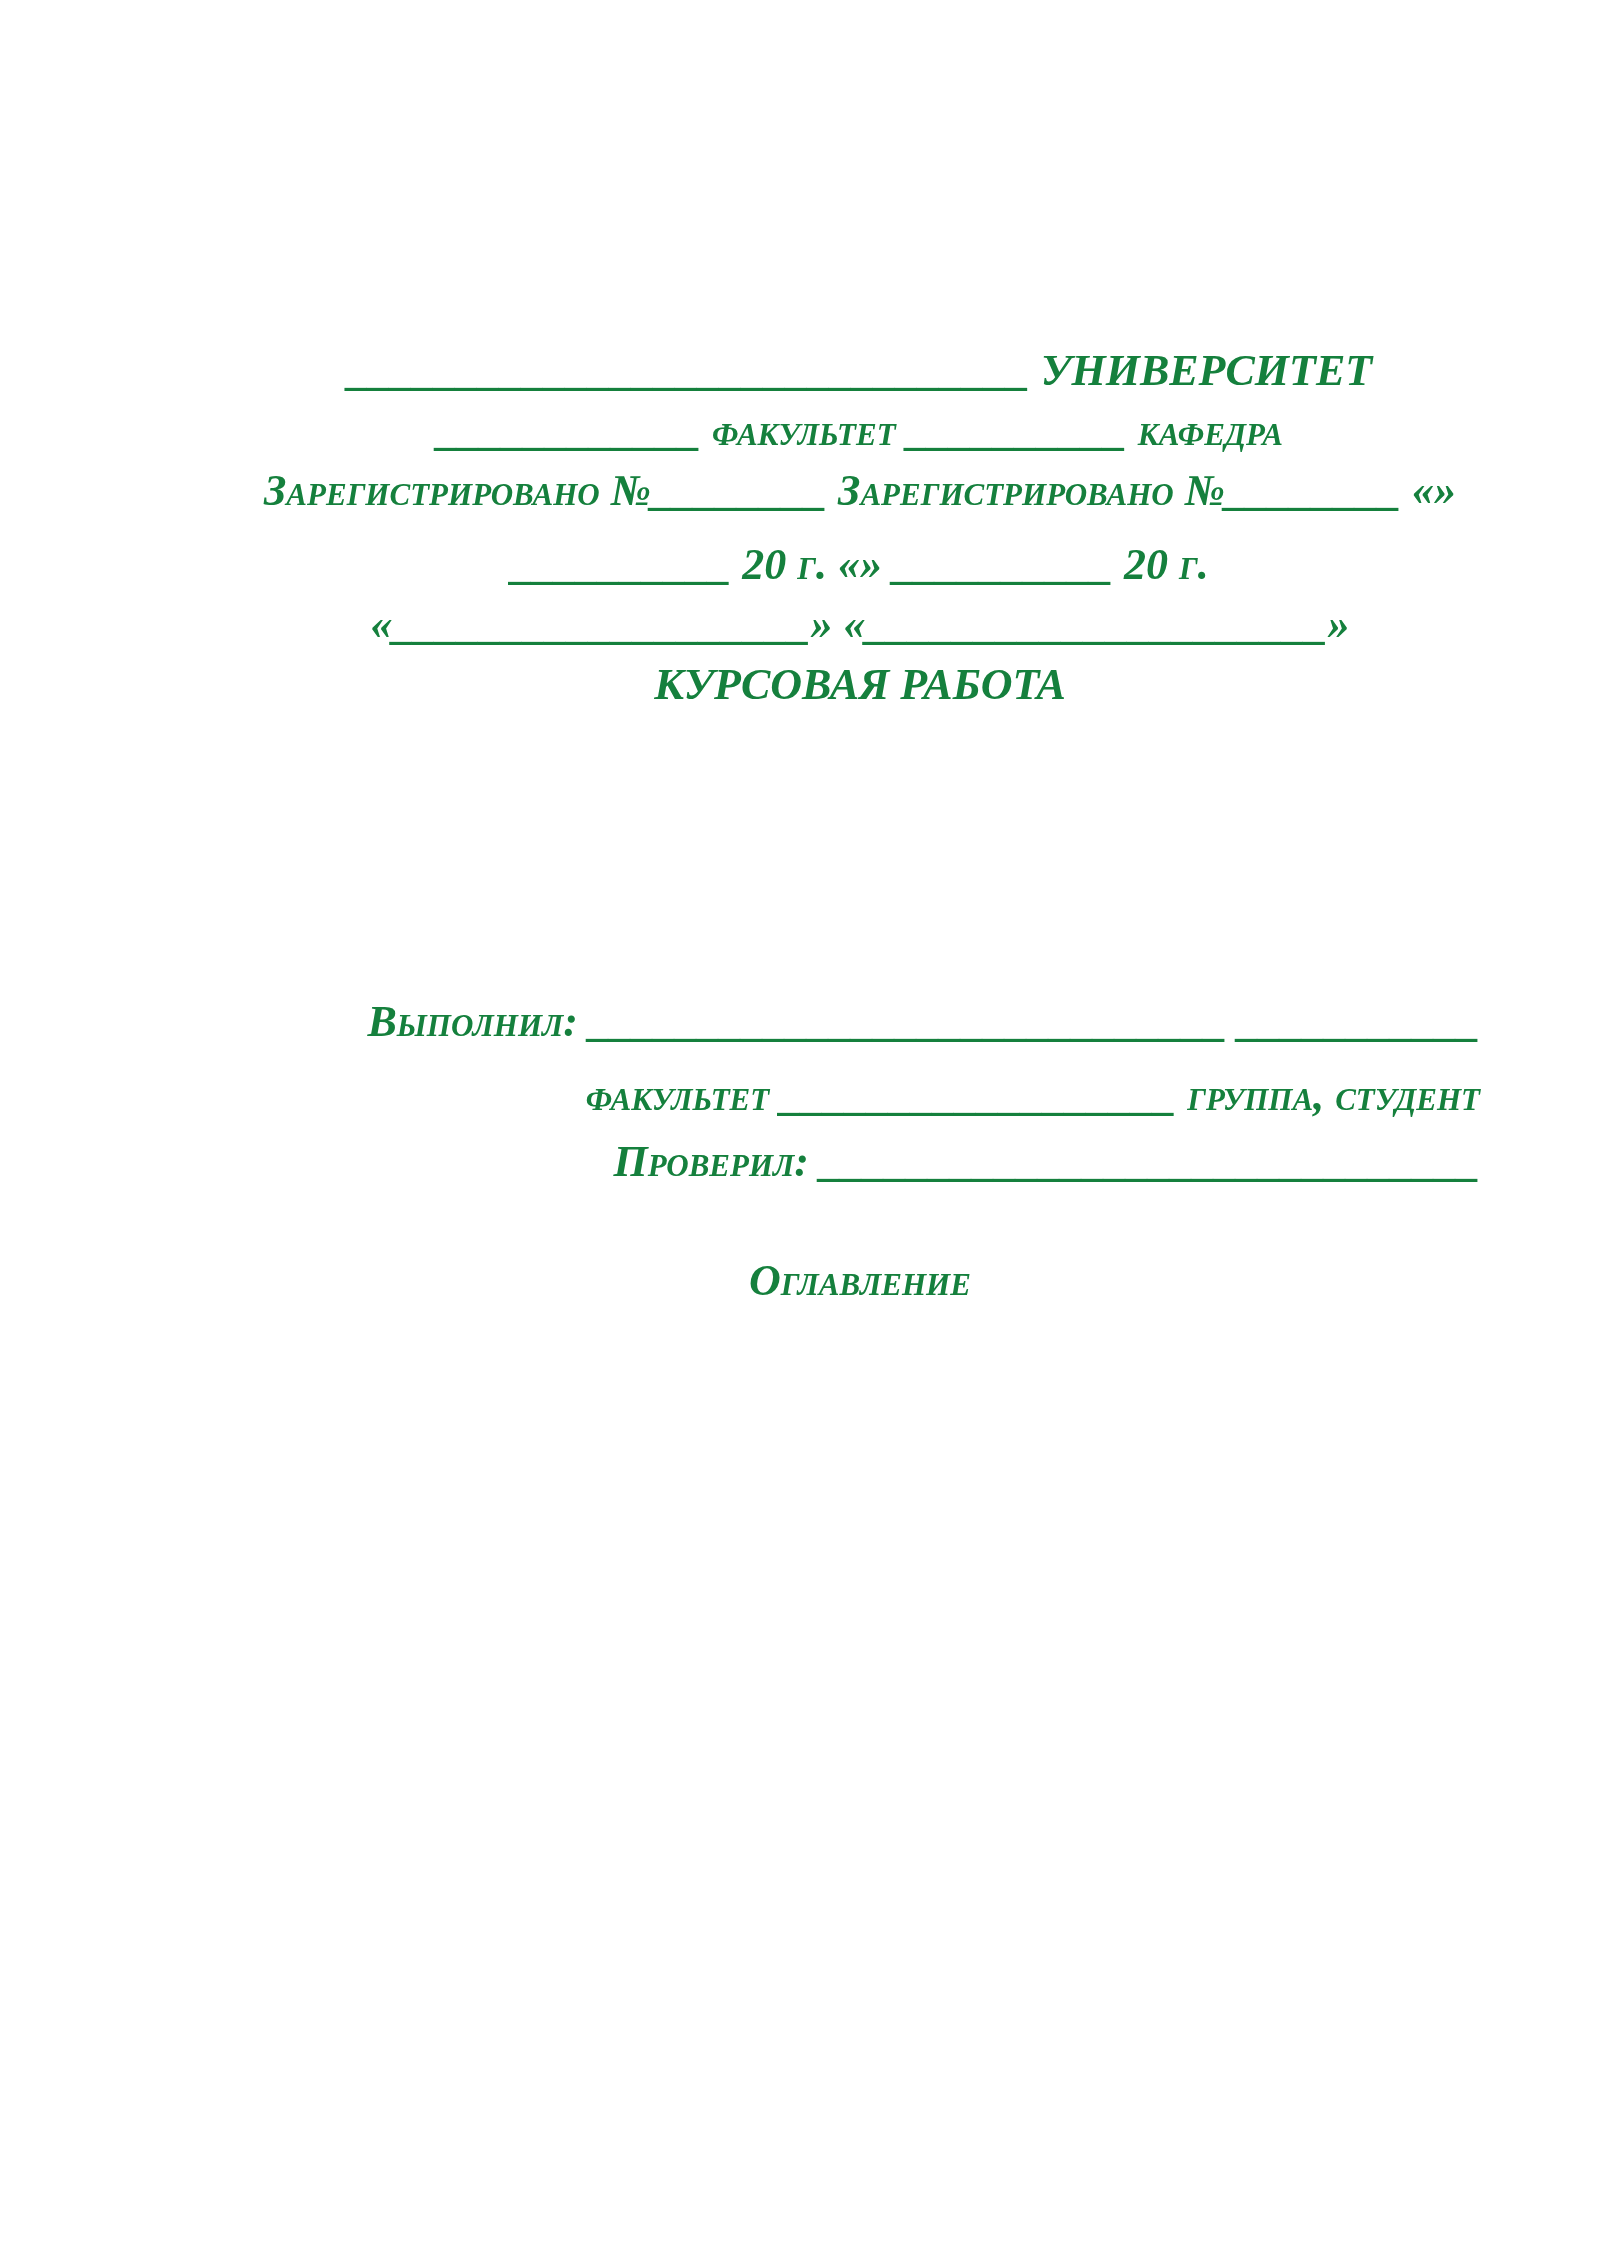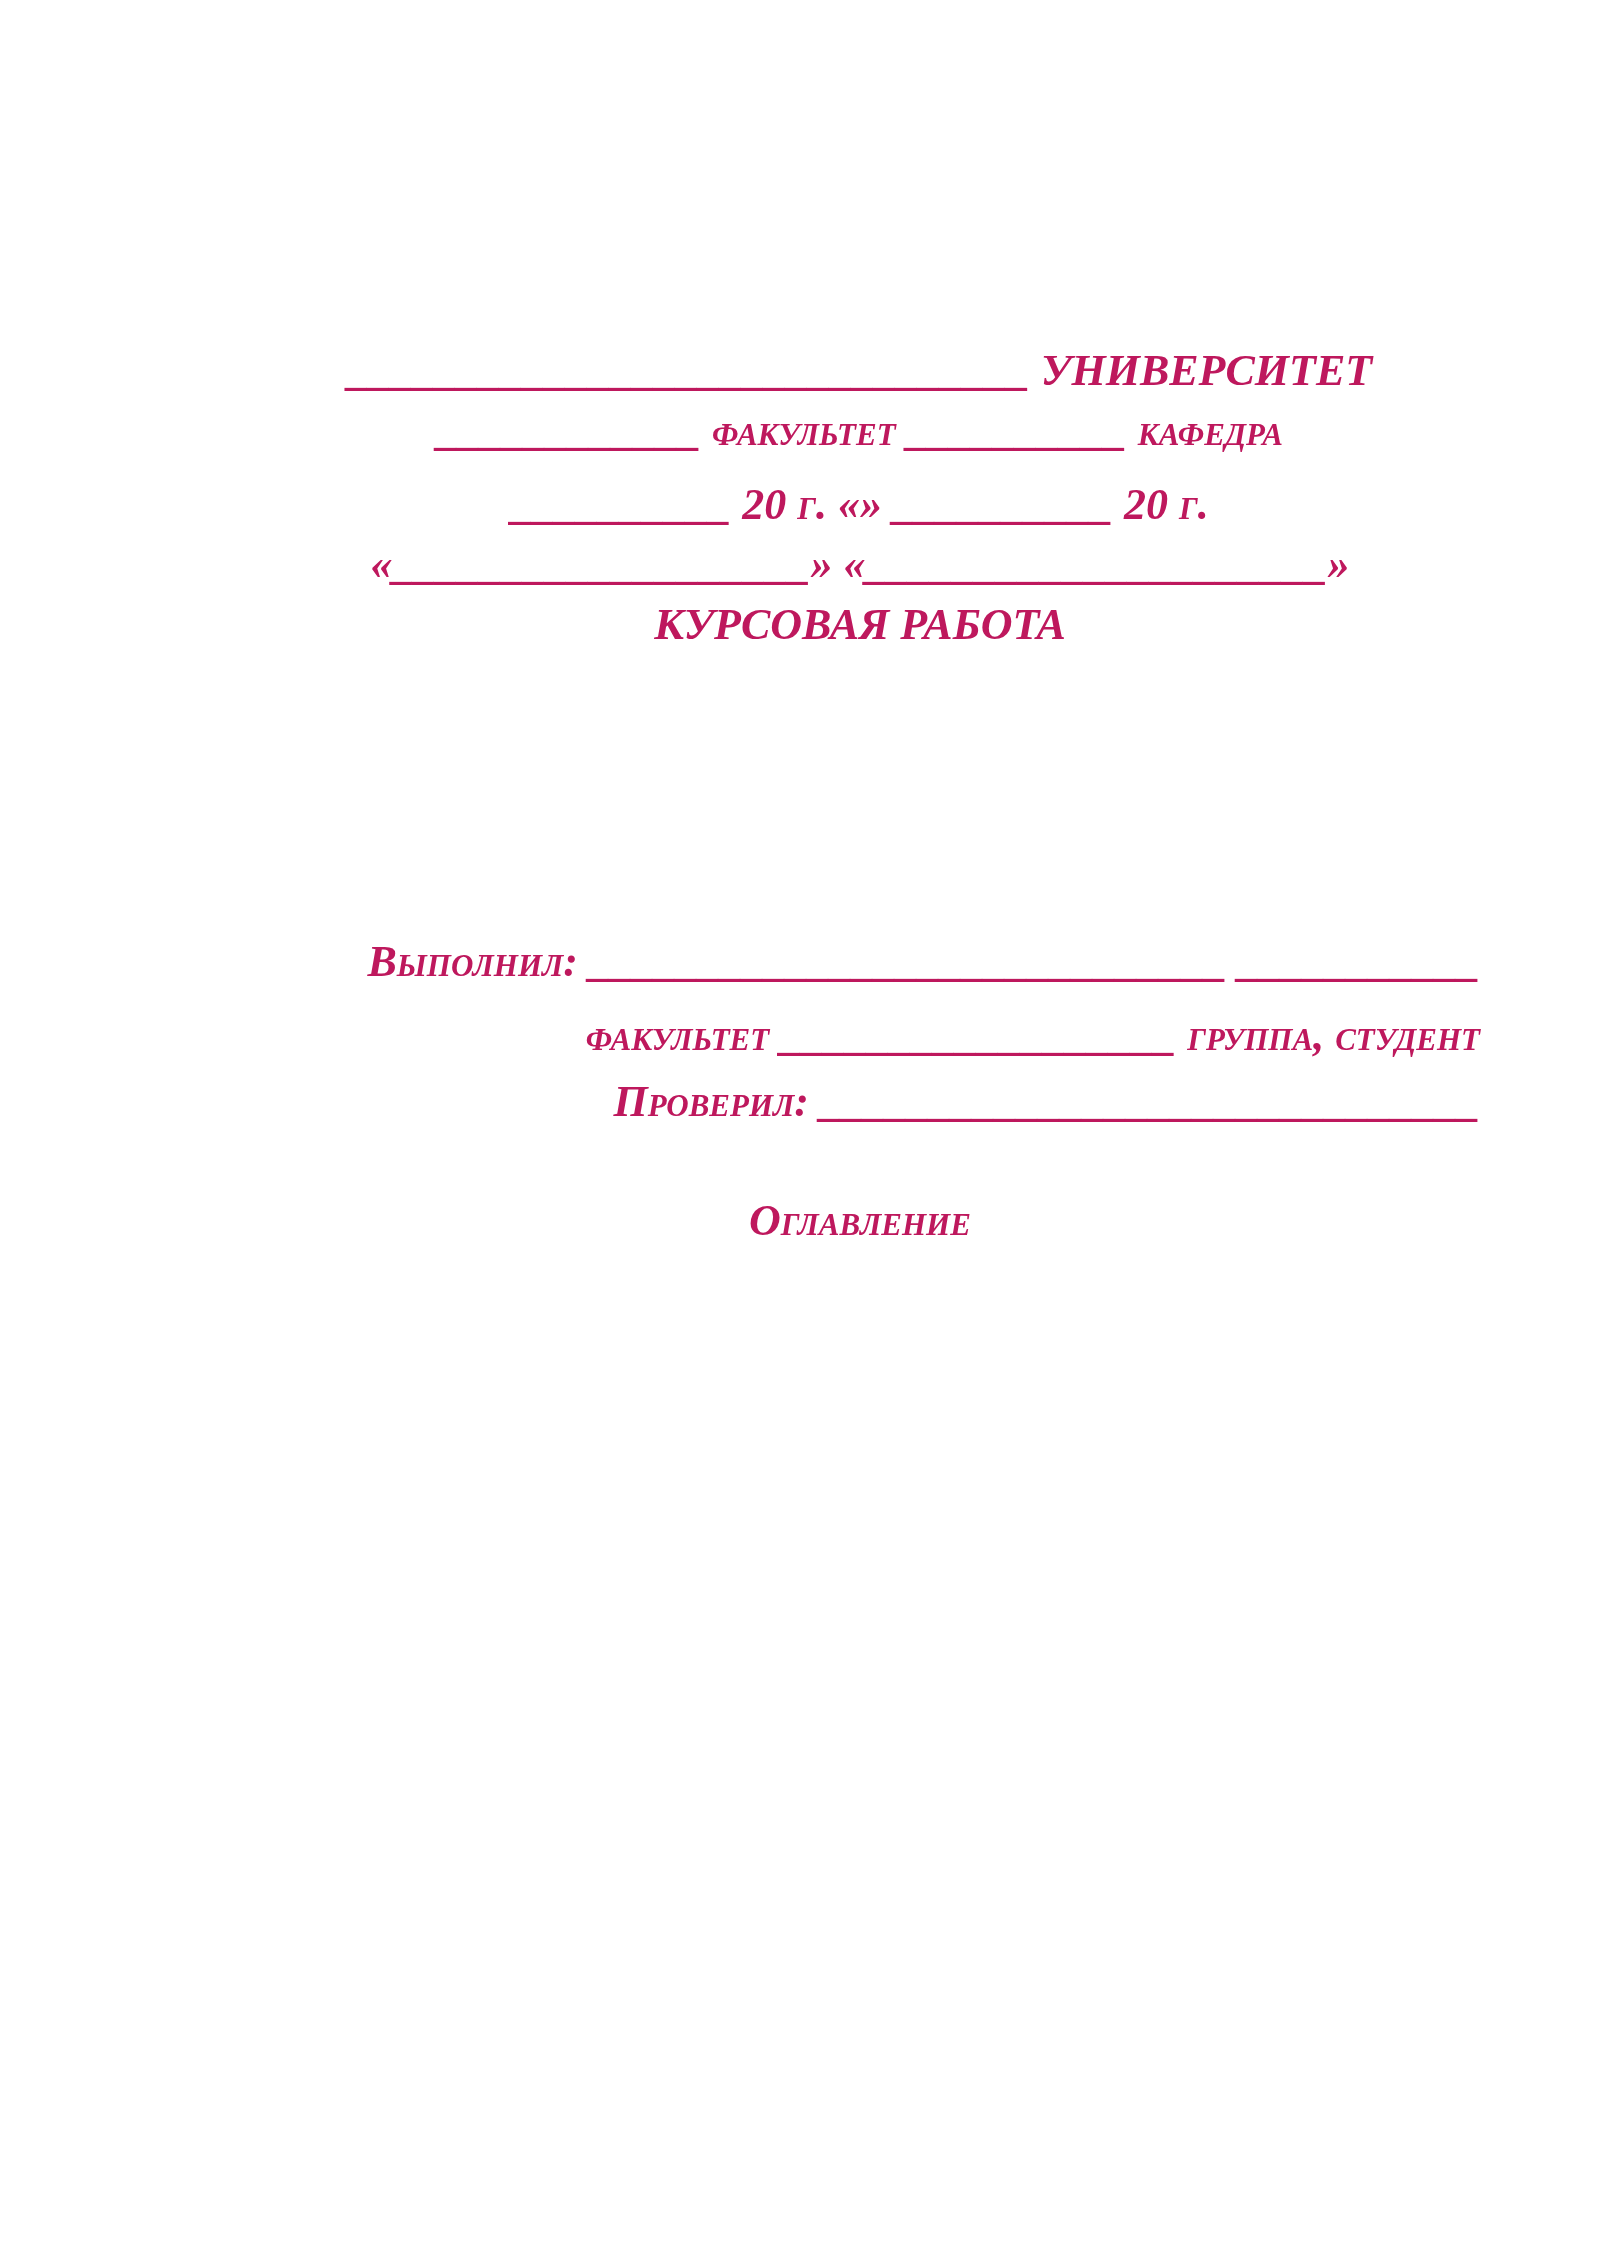--- a/index.html
+++ b/index.html
@@ -10,21 +10,21 @@
   #page {
     position: relative;
     width: 1600px;
     height: 2262px;
     background: #ffffff;
     box-sizing: border-box;
     padding: 341px 120px 0 240px;
     font-family: "Liberation Serif", "DejaVu Serif", serif;
     font-weight: bold;
     font-style: italic;
-    color: #be185d;
+    color: #15803d;
     font-size: 44px;
     line-height: 60px;
     overflow: hidden;
   }
   .line {
     white-space: nowrap;
     text-align: center;
   }
   .sc {
     font-variant: small-caps;
@@ -43,20 +43,21 @@
 </style>
 </head>
 <body>
 
 <div id="page">
 
   <div class="line">_______________________________ УНИВЕРСИТЕТ</div>
 
   <div class="line sc">____________ факультет __________ кафедра</div>
 
+  <div class="line sc">Зарегистрировано №________ Зарегистрировано №________ «»</div>
 
   <div class="line sc year-line">__________ 20 г. «» __________ 20 г.</div>
 
   <div class="line quotes-line">«___________________» «_____________________»</div>
 
   <div class="line">КУРСОВАЯ РАБОТА</div>
 
 
   <div class="line sc right performed-line">Выполнил: _____________________________ ___________</div>
 

